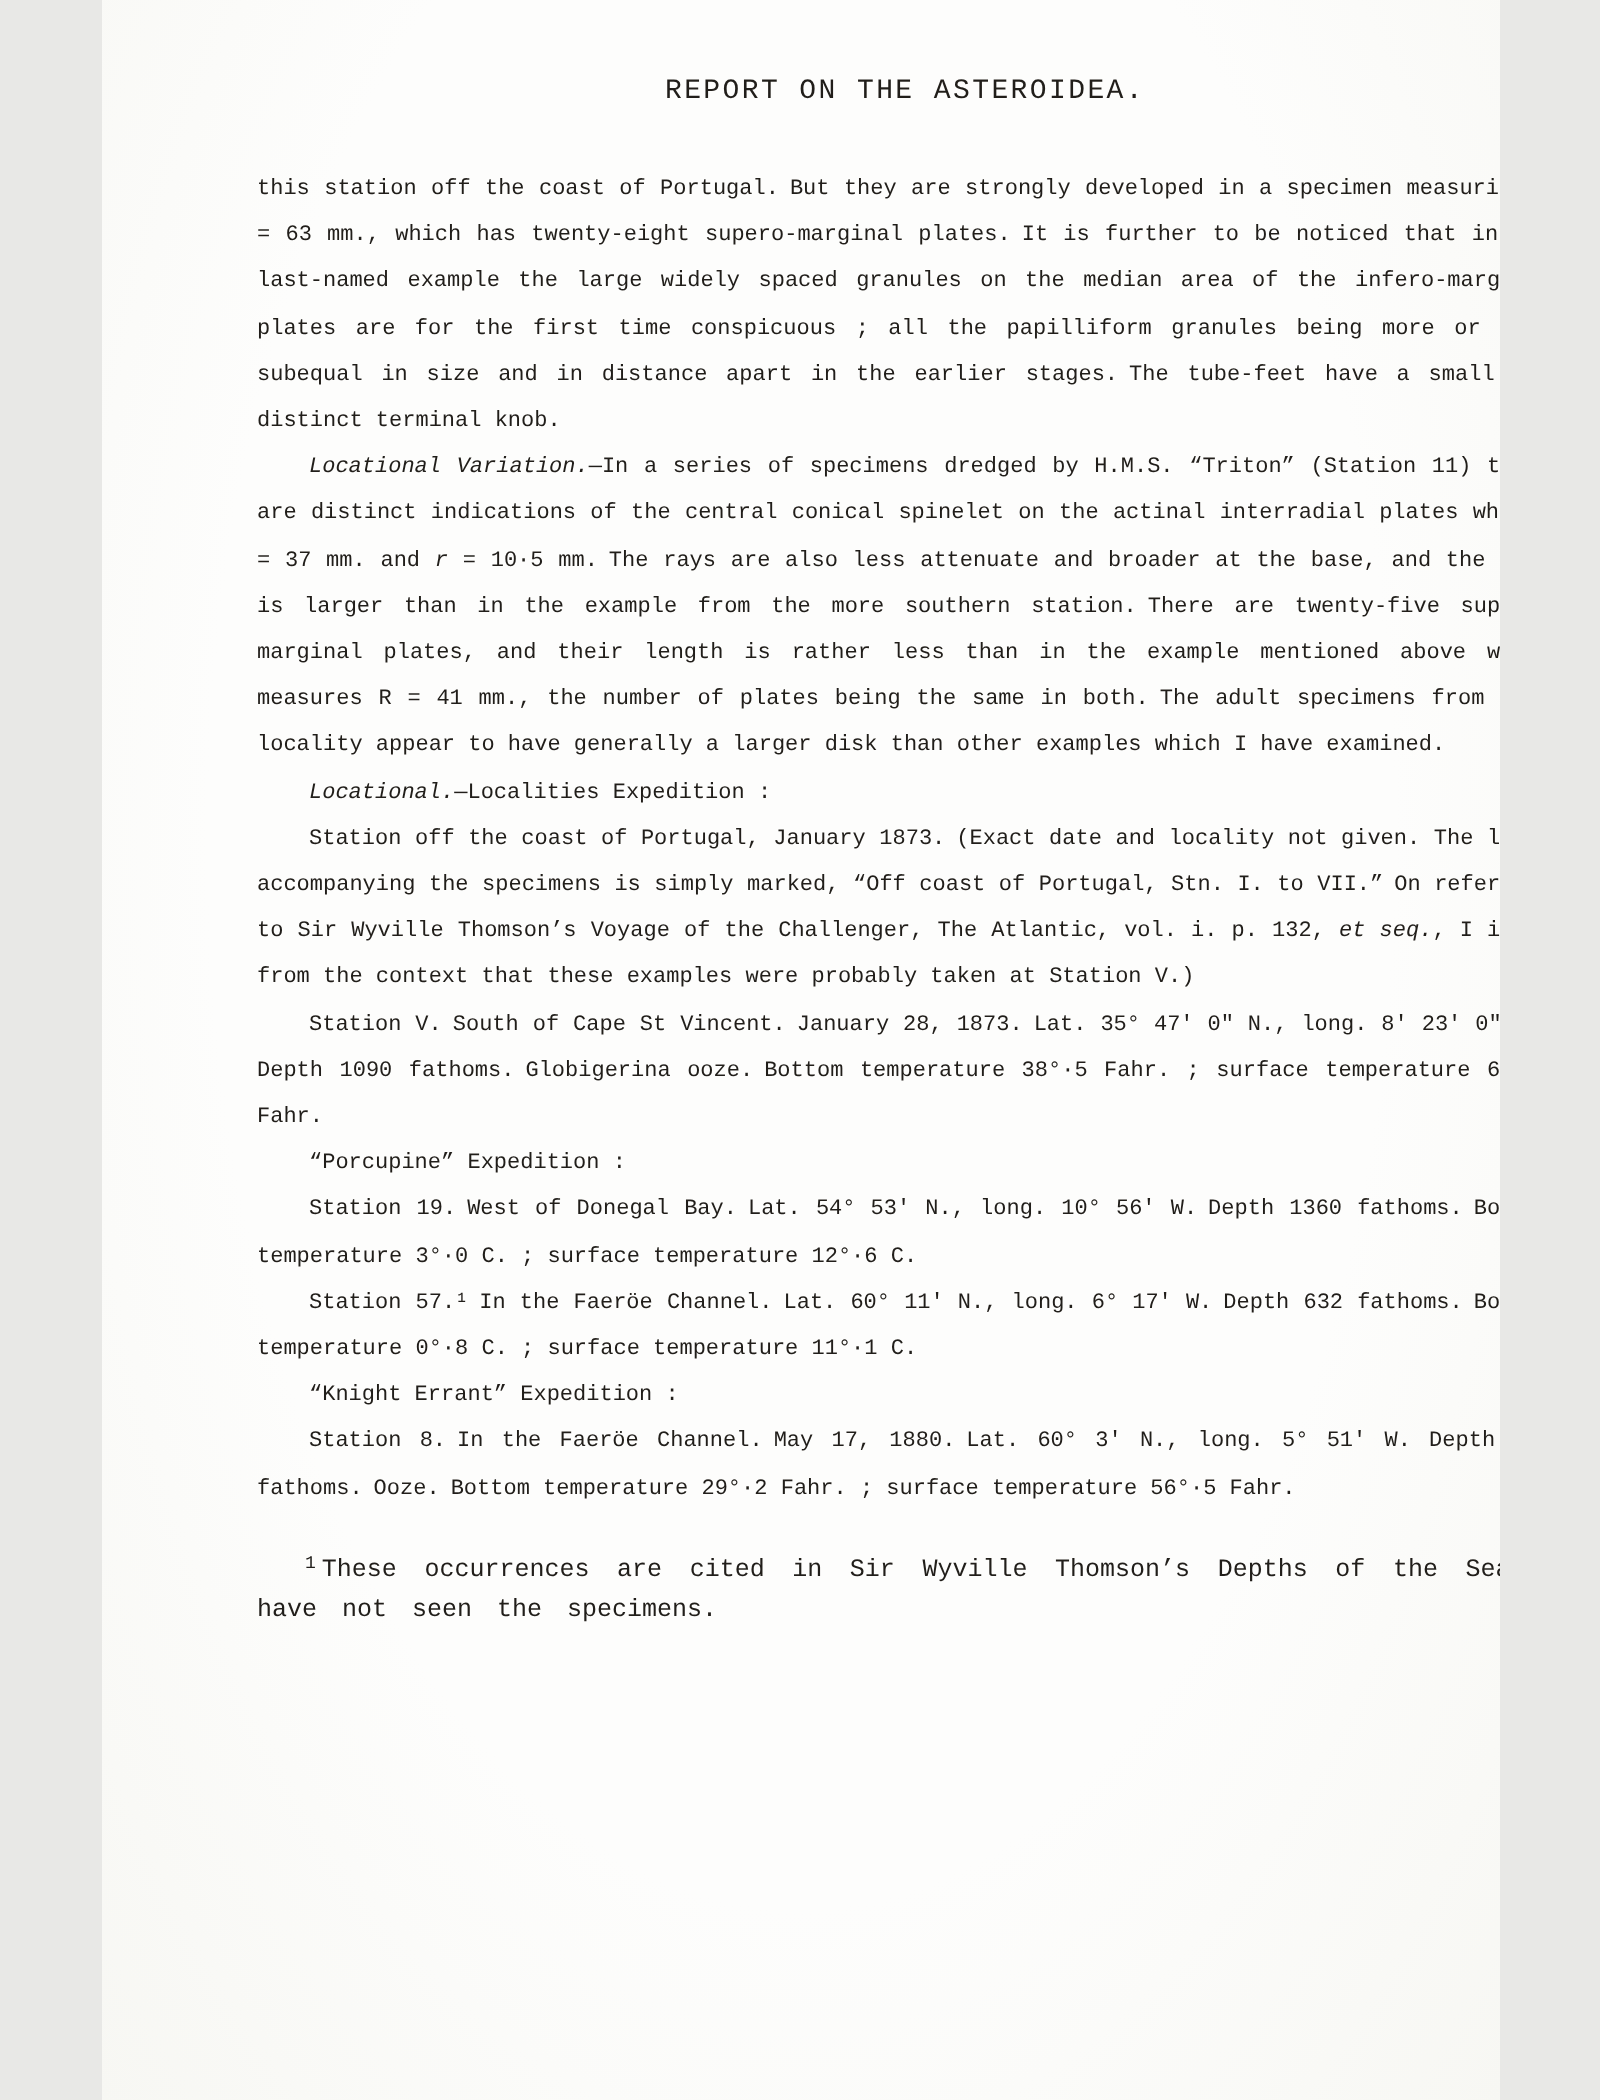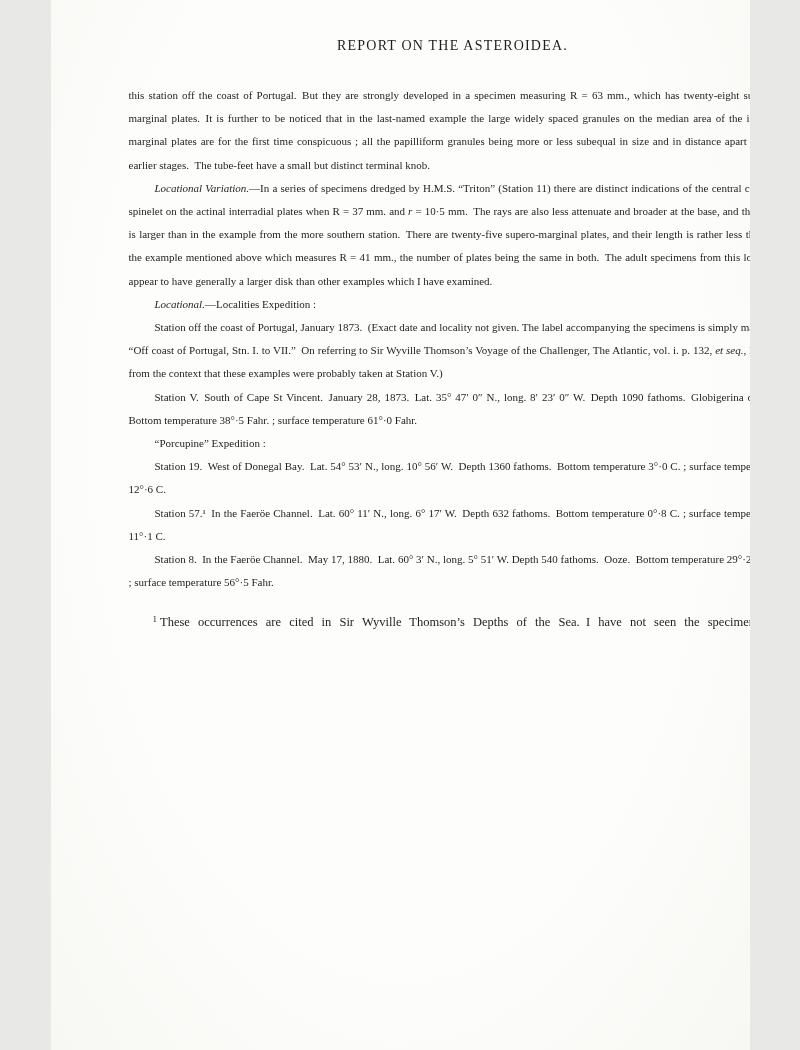--- a/index.html
+++ b/index.html
@@ -3,21 +3,21 @@
 <meta charset="utf-8">
 <style>
   html, body { margin: 0; padding: 0; background: #e8e8e6; }
   .page {
     position: relative;
     width: 699px;
     height: 1050px;
     margin: 0 auto;
     background: #fcfcfa;
     background-image: radial-gradient(ellipse at 50% 40%, #fdfdfc 60%, #f7f7f3 100%);
-    font-family: Liberation Serif, serif;
+    font-family: Liberation Mono, monospace;
     color: #211e1a;
     overflow: hidden;
   }
   .sheet {
     position: absolute;
     left: 78px;
     top: 38px;
     width: 648px;
   }
   .pg-header {
@@ -83,20 +83,21 @@
       <p class="ind"><span>Station V. South of Cape St Vincent. January 28, 1873. Lat. 35° 47′ 0″ N., long. 8′ 23′ 0″ W. Depth 1090 fathoms. Globigerina ooze. Bottom temperature 38°·5 Fahr. ; surface temperature 61°·0 Fahr.</span></p>
 
 
       <p class="ind"><span>“Porcupine” Expedition :</span></p>
 
       <p class="ind"><span>Station 19. West of Donegal Bay. Lat. 54° 53′ N., long. 10° 56′ W. Depth 1360 fathoms. Bottom temperature 3°·0 C. ; surface temperature 12°·6 C.</span></p>
 
       <p class="ind"><span>Station 57.¹ In the Faeröe Channel. Lat. 60° 11′ N., long. 6° 17′ W. Depth 632 fathoms. Bottom temperature 0°·8 C. ; surface temperature 11°·1 C.</span></p>
 
 
+      <p class="ind"><span>“Knight Errant” Expedition :</span></p>
 
       <p class="ind"><span>Station 8. In the Faeröe Channel. May 17, 1880. Lat. 60° 3′ N., long. 5° 51′ W. Depth 540 fathoms. Ooze. Bottom temperature 29°·2 Fahr. ; surface temperature 56°·5 Fahr.</span></p>
 
     </div>
 
     <div class="footnote">
       <p><span class="fn-marker">1</span><span>These occurrences are cited in Sir Wyville Thomson’s Depths of the Sea. I have not seen the specimens.</span></p>
     </div>
 
   </div>

